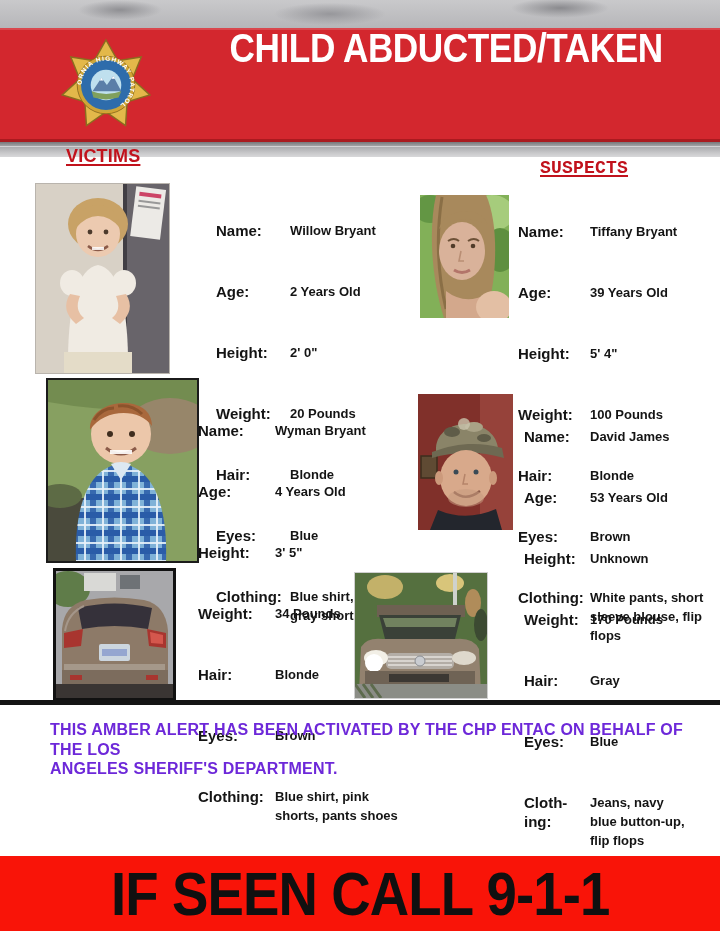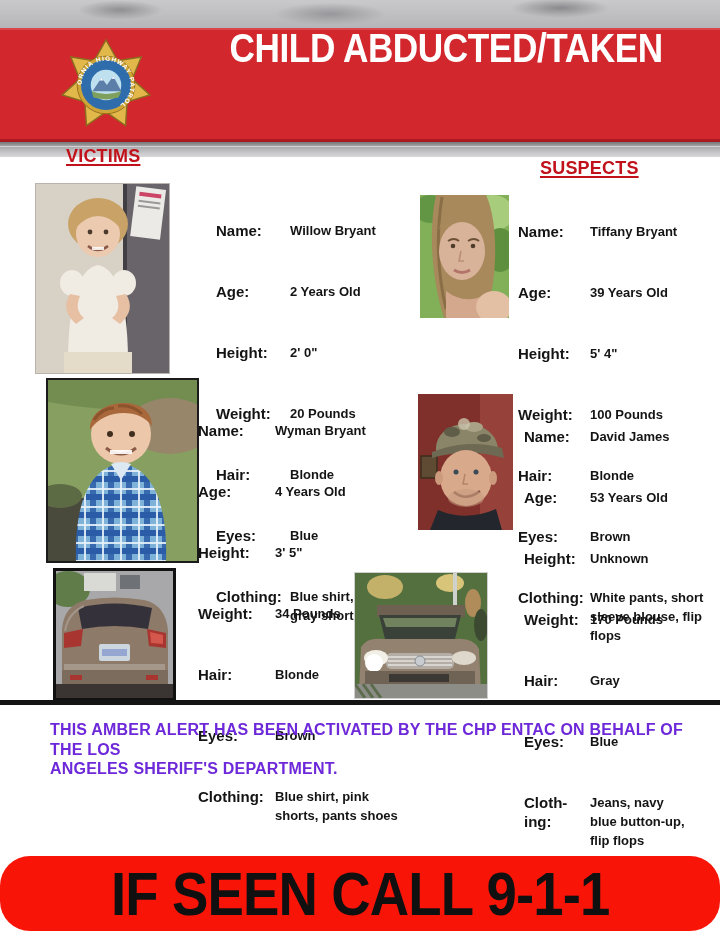--- a/index.html
+++ b/index.html
@@ -51,21 +51,21 @@
     font-size:40px;line-height:40px;font-weight:bold;color:#ffffff;
     letter-spacing:-.5px;transform:scale(.88,1.02);transform-origin:50% 50%;
     white-space:nowrap;
   }
   
   .sec-h{
     position:absolute;margin:0;font-size:18px;font-weight:bold;color:var(--heading-red);
     letter-spacing:.2px;text-decoration:underline;text-decoration-thickness:2px;text-underline-offset:2px;
   }
   #victims-h{left:66px;top:146px;}
-  #suspects-h{left:540px;top:158px;}
+  #suspects-h{left:540px;top:158px;font-family:Liberation Mono, monospace;}
   
   .photo{position:absolute;overflow:hidden;background:#ddd;}
   .photo svg{display:block;width:100%;height:100%;}
   #photo-willow{left:35px;top:183px;width:133px;height:189px;border:1px solid #b9b4ad;}
   #photo-tiffany{left:420px;top:195px;width:89px;height:123px;}
   #photo-wyman{left:46px;top:378px;width:149px;height:181px;border:2px solid #1b1b1b;}
   #photo-david{left:418px;top:394px;width:95px;height:136px;}
   #photo-vehicle-rear{left:53px;top:568px;width:117px;height:127px;border:3px solid #111;}
   #photo-vehicle-front{left:354px;top:572px;width:132px;height:125px;border:1px solid #cfcfcf;}
   
@@ -96,21 +96,21 @@
     position:absolute;left:42px;width:648px;margin:8px;
     font-size:16px;line-height:19.5px;font-weight:bold;letter-spacing:.2px;
     white-space:pre-line;color:#6d28d9;
   }
   #notice-p1{top:712px;}
   #notice-p2{top:769px;}
   
   .footer{
     position:absolute;left:0;top:856px;width:720px;height:75px;
     background:var(--footer-red);
-    display:flex;align-items:center;justify-content:center;border-radius:30px;
+    display:flex;align-items:center;justify-content:center;
   }
   .footer-text{
     font-size:62px;font-weight:bold;color:#101010;letter-spacing:-1px;
     transform:scale(.88,1.0);transform-origin:50% 50%;white-space:nowrap;
   }
 </style>
 </head>
 <body>
 
 <div class="poster">

